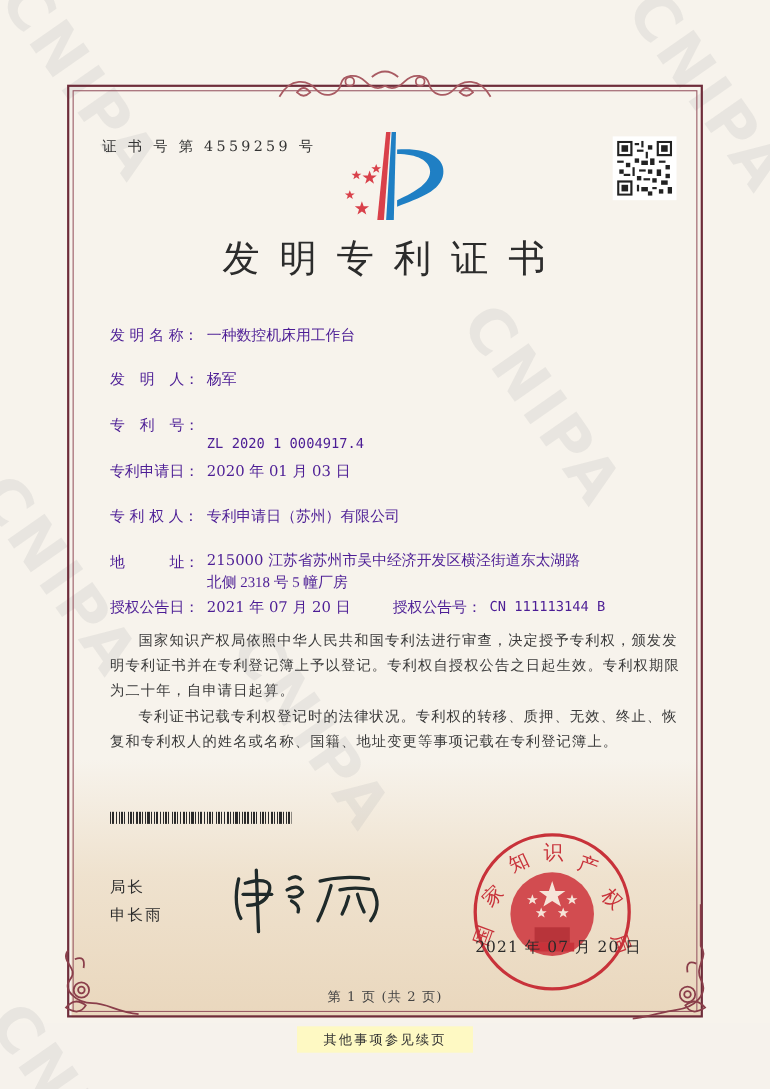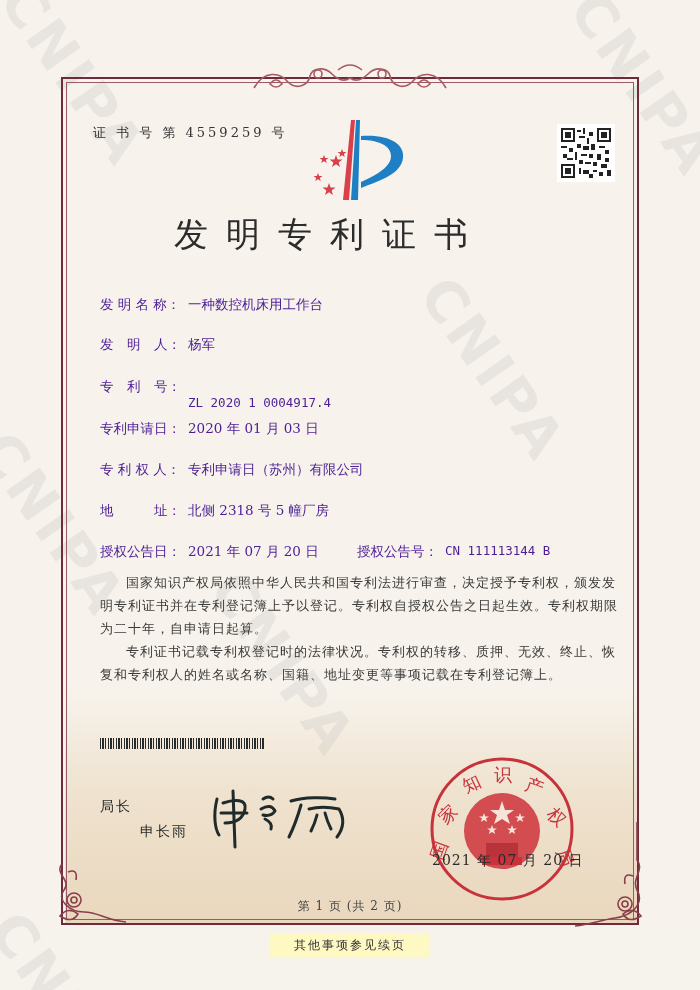--- a/index.html
+++ b/index.html
@@ -36,21 +36,21 @@
     }
     .cert-no {
       position: absolute; left: 93px; top: 124px; font-size: 13px; letter-spacing: 3px; color: #333;
     }
     .logo { position: absolute; left: 305px; top: 118px; width: 105px; height: 85px; }
     .qr {
       position: absolute; left: 557px; top: 124px; width: 58px; height: 58px;
       background: #fff; padding: 4px; box-sizing: border-box;
     }
     .title {
-      position: absolute; left: 160px; top: 212px; width: 340px; text-align: center;
+      position: absolute; left: 188px; top: 212px; width: 340px; text-align: center;
       font-family: "DejaVu Sans", sans-serif; font-size: 34px; letter-spacing: 18px; color: #2c2c2c;
     }
     .field {
       position: absolute; left: 100px; font-size: 13.5px; color: #4c1d95; white-space: nowrap;
     }
     .field .label { display: inline-block; width: 88px; letter-spacing: 0; }
     .field .value { display: inline-block; vertical-align: top; }
     .para {
       position: absolute; left: 100px; width: 525px; font-size: 13px; line-height: 23px;
       color: #3a3a3a; text-indent: 26px; letter-spacing: 1px;
@@ -201,37 +201,38 @@
   <span class="label">专　利　号：</span><span class="value" style="font-family:'DejaVu Sans Mono','Liberation Mono',monospace;font-size:12.5px;margin-top:17px;">ZL 2020 1 0004917.4</span>
 </div>
 <div class="field" style="top:420px;">
   <span class="label">专利申请日：</span><span class="value">2020 年 01 月 03 日</span>
 </div>
 <div class="field" style="top:461px;">
   <span class="label">专 利 权 人：</span><span class="value">专利申请日（苏州）有限公司</span>
 </div>
 <div class="field" style="top:502px;">
   <span class="label">地　　　址：</span><span class="value" style="line-height:20px;margin-top:-2px;">
-    <span style="display:block;">北侧 2318 号 5 幢厂房</span>
+    <span style="display:block;">215000 江苏省苏州市吴中经济开发区横泾街道东太湖路</span>
+    <span style="display:block;font-family:Liberation Serif, serif;">北侧 2318 号 5 幢厂房</span>
   </span>
 </div>
 <div class="field" style="top:543px;">
   <span class="label">授权公告日：</span><span class="value">2021 年 07 月 20 日</span>
 </div>
 <div class="field" style="top:543px;left:357px;">
   <span class="label">授权公告号：</span><span class="value" style="font-family:'DejaVu Sans Mono','Liberation Mono',monospace;font-size:12.5px;">CN 111113144 B</span>
 </div>
 
 <div class="para" style="top:571px;">国家知识产权局依照中华人民共和国专利法进行审查，决定授予专利权，颁发发明专利证书并在专利登记簿上予以登记。专利权自授权公告之日起生效。专利权期限为二十年，自申请日起算。</div>
 <div class="para" style="top:640px;">专利证书记载专利权登记时的法律状况。专利权的转移、质押、无效、终止、恢复和专利权人的姓名或名称、国籍、地址变更等事项记载在专利登记簿上。</div>
 
 <div class="barcode"></div>
 
 <div class="director-title" style="top:798px;">局长</div>
-<div class="director-name" style="top:823px;margin-left:40px;">申长雨</div>
+<div class="director-name" style="top:823px;">申长雨</div>
 
 <svg class="signature" viewBox="0 0 160 70">
   <g fill="none" stroke="#1f2a2a" stroke-width="3" stroke-linecap="round" stroke-linejoin="round">
     <path d="M12 14 C8 30, 10 44, 14 50"></path>
     <path d="M18 18 C30 14, 42 14, 40 24 C38 34, 30 38, 20 38"></path>
     <path d="M16 28 L42 28"></path>
     <path d="M28 6 L30 62"></path>
     <path d="M58 14 q6 -4 10 0 M56 24 q10 -6 14 2 q-4 6 -12 4 M60 34 q8 4 6 10"></path>
     <path d="M86 16 C100 12, 118 12, 130 14"></path>
     <path d="M96 20 C92 34, 88 44, 84 52"></path>

